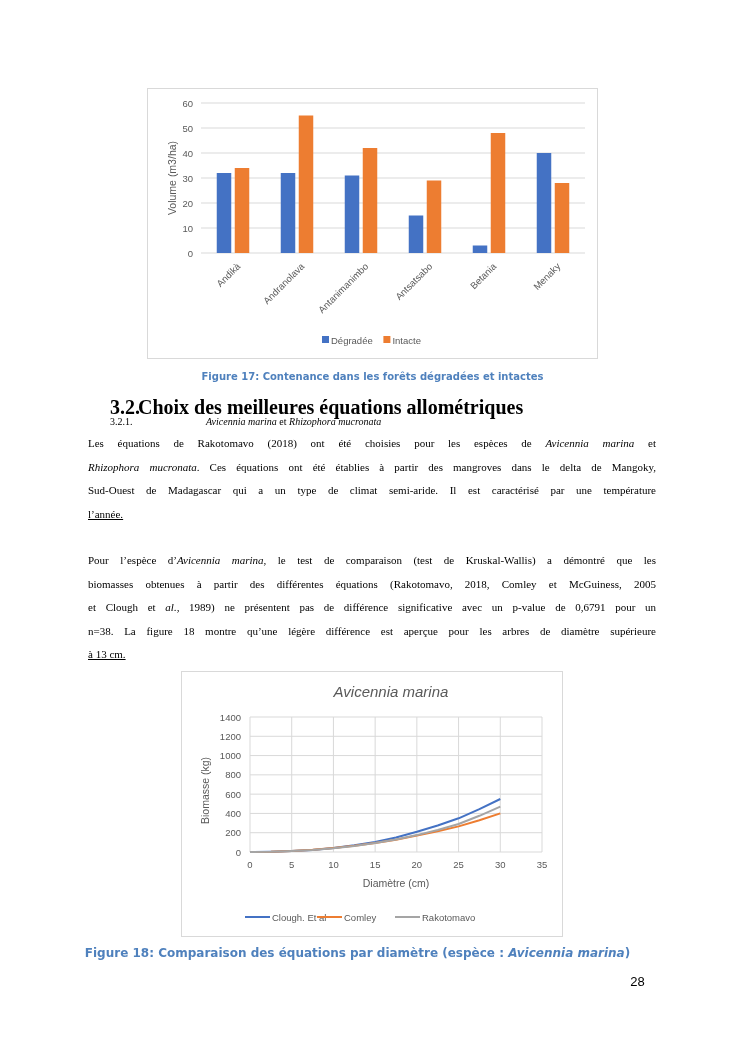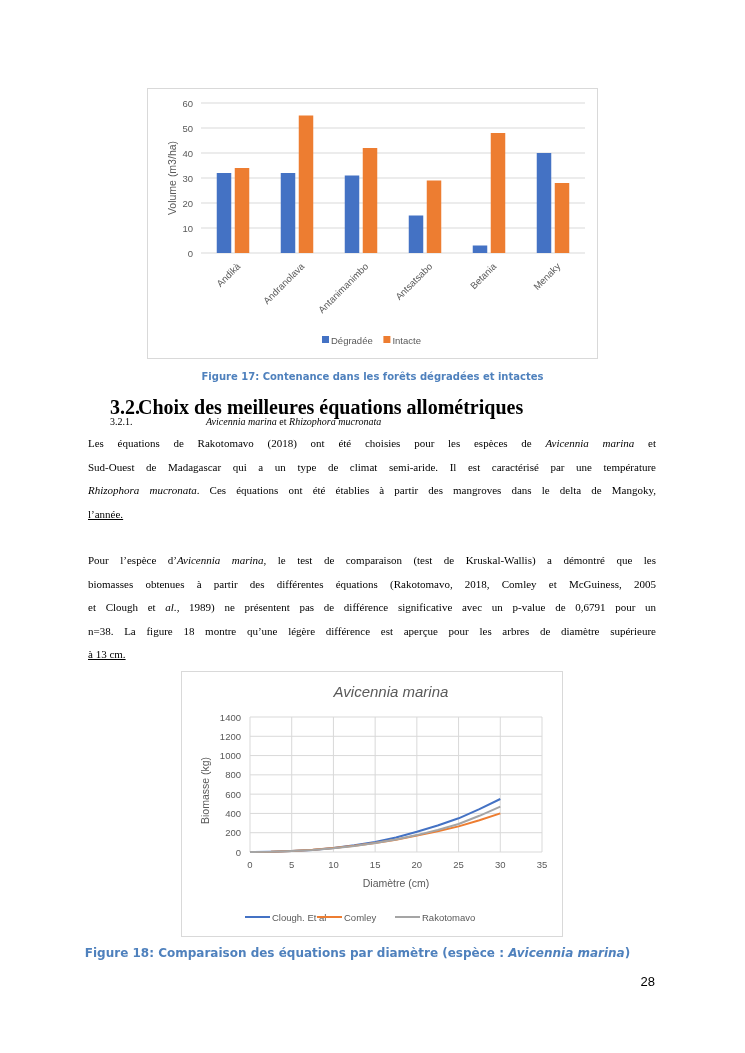--- a/index.html
+++ b/index.html
@@ -8,21 +8,21 @@
   .caption { position: absolute; font-family: "DejaVu Sans", sans-serif; font-weight: bold; color: #4f81bd; text-align: center; }
   .cap1 { font-size: 10px; left: 0; width: 745px; top: 371px; }
   .cap2 { font-size: 12px; left: 0; width: 715px; top: 946px; }
   .heading { position: absolute; font-weight: bold; font-size: 20px; left: 110px; top: 396px; }
   .heading .num { display: inline-block; width: 28px; }
   .subheading { position: absolute; font-size: 10px; left: 110px; top: 416px; }
   .subheading .num { display: inline-block; width: 96px; }
   .para { position: absolute; left: 88px; width: 568px; font-size: 11px; line-height: 23.6px; text-align: justify; }
   .para .line { display: block; text-align: justify; text-align-last: justify; white-space: nowrap; height: 23.6px; }
   .para .line.last { text-align-last: left; text-decoration: underline; }
-  .page-num { position: absolute; left: 620px; top: 974px; width: 35px; text-align: right; font-family: "Liberation Sans", sans-serif; font-size: 13px; }
+  .page-num { position: absolute; left: 620px; top: 974px; width: 35px; text-align: center; font-family: "Liberation Sans", sans-serif; font-size: 13px; }
   svg text { font-family: "Liberation Sans", sans-serif; }
 </style>
 </head>
 <body>
 
 <div class="chart-frame" style="left:147px; top:88px; width:451px; height:271px;">
   <svg id="bar-svg" width="449" height="269" viewBox="0 0 449 269">
       <line x1="53" x2="437" y1="164" y2="164" stroke="#d9d9d9" stroke-width="1"></line>
       <text x="45" y="167.5" text-anchor="end" font-size="9.5" fill="#595959">0</text>
       <line x1="53" x2="437" y1="139" y2="139" stroke="#d9d9d9" stroke-width="1"></line>
@@ -66,22 +66,22 @@
 
 <div class="heading">
   <span class="num">3.2.</span><span>Choix des meilleures équations allométriques</span>
 </div>
 <div class="subheading">
   <span class="num">3.2.1.</span><i>Avicennia marina</i><span style="white-space:pre"> et </span><i>Rhizophora mucronata</i>
 </div>
 
 <div class="para" style="top:432px;">
   <span class="line" id="p1l0">Les équations de Rakotomavo (2018) ont été choisies pour les espèces de <i>Avicennia marina</i> et</span>
+  <span class="line" id="p1l1"><i>Rhizophora mucronata</i>. Ces équations ont été établies à partir des mangroves dans le delta de Mangoky,</span>
   <span class="line" id="p1l2">Sud-Ouest de Madagascar qui a un type de climat semi-aride. Il est caractérisé par une température</span>
-  <span class="line" id="p1l1"><i>Rhizophora mucronata</i>. Ces équations ont été établies à partir des mangroves dans le delta de Mangoky,</span>
   <span class="line last" id="p1l4">l’année.</span>
 </div>
 
 <div class="para" style="top:549px;">
   <span class="line" id="p2l0">Pour l’espèce d’<i>Avicennia marina</i>, le test de comparaison (test de Kruskal-Wallis) a démontré que les</span>
   <span class="line" id="p2l1">biomasses obtenues à partir des différentes équations (Rakotomavo, 2018, Comley et McGuiness, 2005</span>
   <span class="line" id="p2l2">et Clough et <i>al.</i>, 1989) ne présentent pas de différence significative avec un p-value de 0,6791 pour un</span>
   <span class="line" id="p2l3">n=38. La figure 18 montre qu’une légère différence est aperçue pour les arbres de diamètre supérieure</span>
   <span class="line last" id="p2l4">à 13 cm.</span>
 </div>

